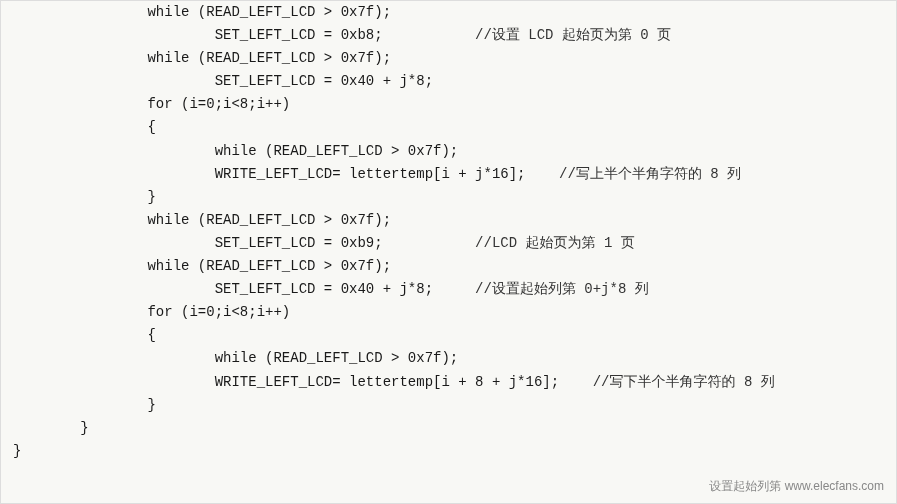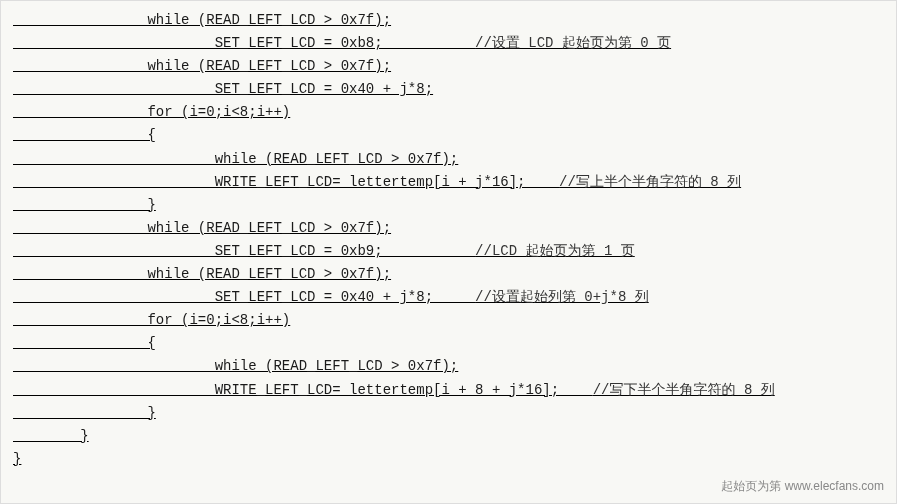--- a/index.html
+++ b/index.html
@@ -12,24 +12,23 @@
       height: 504px;
       background-color: #f5f5f0;
       font-family: 'Courier New', Courier, monospace;
       font-size: 14px;
       overflow: hidden;
     }
     .code-container {
       width: 897px;
       height: 504px;
       background-color: #f8f8f5;
-      padding: 8px 12px;
+      padding: 0 12px;
       position: relative;
       border: 1px solid #ddd;
-      text-decoration: underline;
     }
     .code-block {
       line-height: 1.65;
       color: #1a1a1a;
       white-space: pre;
     }
     .comment {
       color: #333;
     }
     .watermark {
@@ -59,14 +58,14 @@
 <span>                while (READ_LEFT_LCD &gt; 0x7f);</span>
 <span>                        SET_LEFT_LCD = 0x40 + j*8;     <span class="comment">//设置起始列第 0+j*8 列</span></span>
 <span>                for (i=0;i&lt;8;i++)</span>
 <span>                {</span>
 <span>                        while (READ_LEFT_LCD &gt; 0x7f);</span>
 <span>                        WRITE_LEFT_LCD= lettertemp[i + 8 + j*16];    <span class="comment">//写下半个半角字符的 8 列</span></span>
 <span>                }</span>
 <span>        }</span>
 <span>}</span>
 </div>
-  <div class="watermark">起始页为第 www.elecfans.com</div>
+  <div class="watermark">设置起始列第 www.elecfans.com</div>
 </div>
 
 </body></html>

